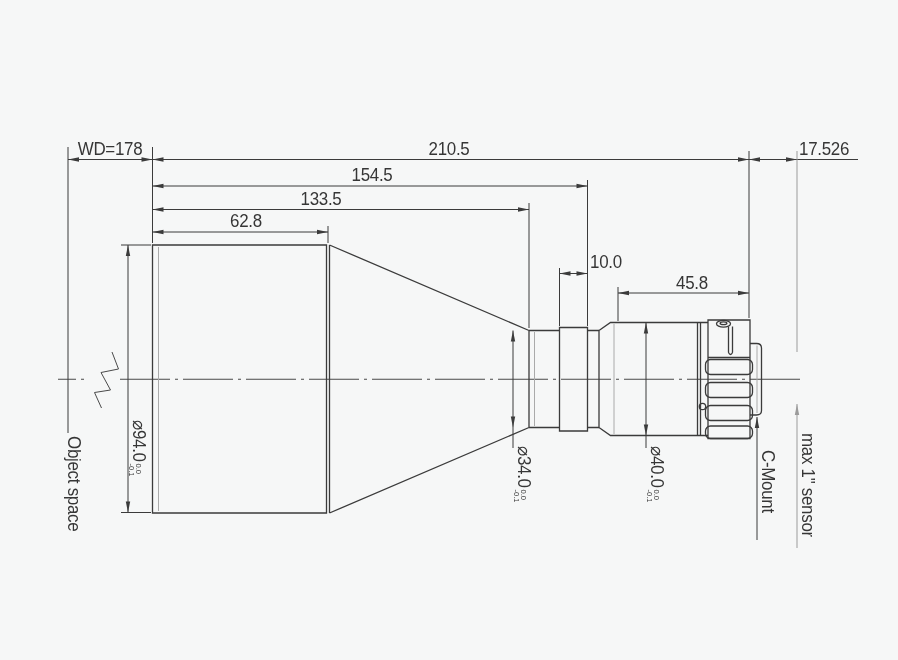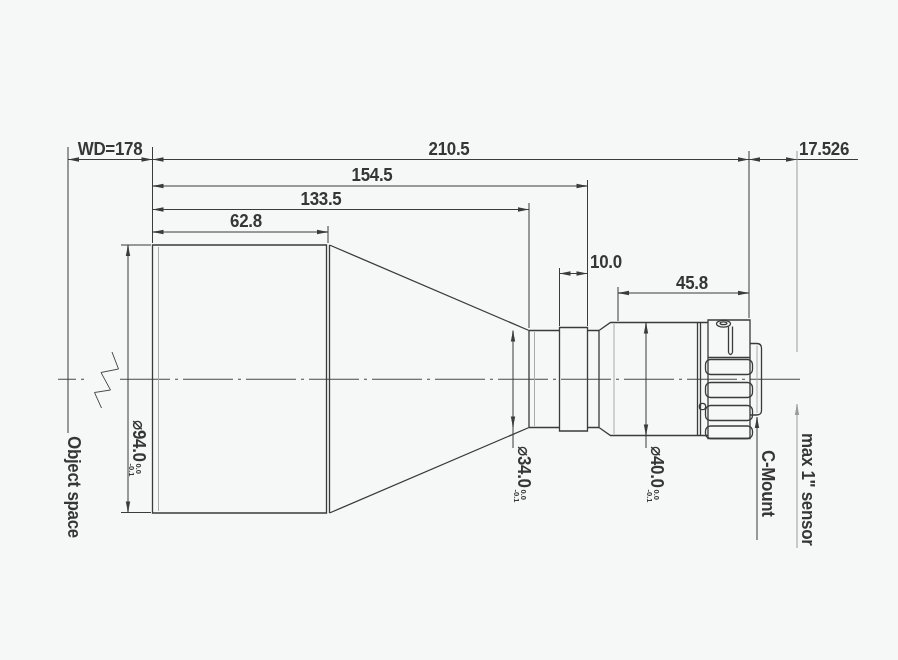--- a/index.html
+++ b/index.html
@@ -2,21 +2,21 @@
 <html><head>
 <meta charset="utf-8">
 <style>
   html,body { margin:0; padding:0; }
   body {
     width:898px; height:660px;
     background:#f6f7f7;
     font-family:"Liberation Sans","DejaVu Sans",sans-serif;
     overflow:hidden;
   }
-  #stage { position:relative; width:898px; height:660px;font-weight:bold; }
+  #stage { position:relative; width:898px; height:660px; }
   #linework { position:absolute; left:0; top:0; }
 
   .hlabel {
     position:absolute;
     font-size:18px; line-height:19px; color:#363636;
     letter-spacing:-0.3px; white-space:nowrap;
     transform:translateX(-50%) scaleX(0.94);
     transform-origin:50% 50%;
   }
   .hlabel.leftalign { transform:scaleX(0.94); transform-origin:0 0; }

